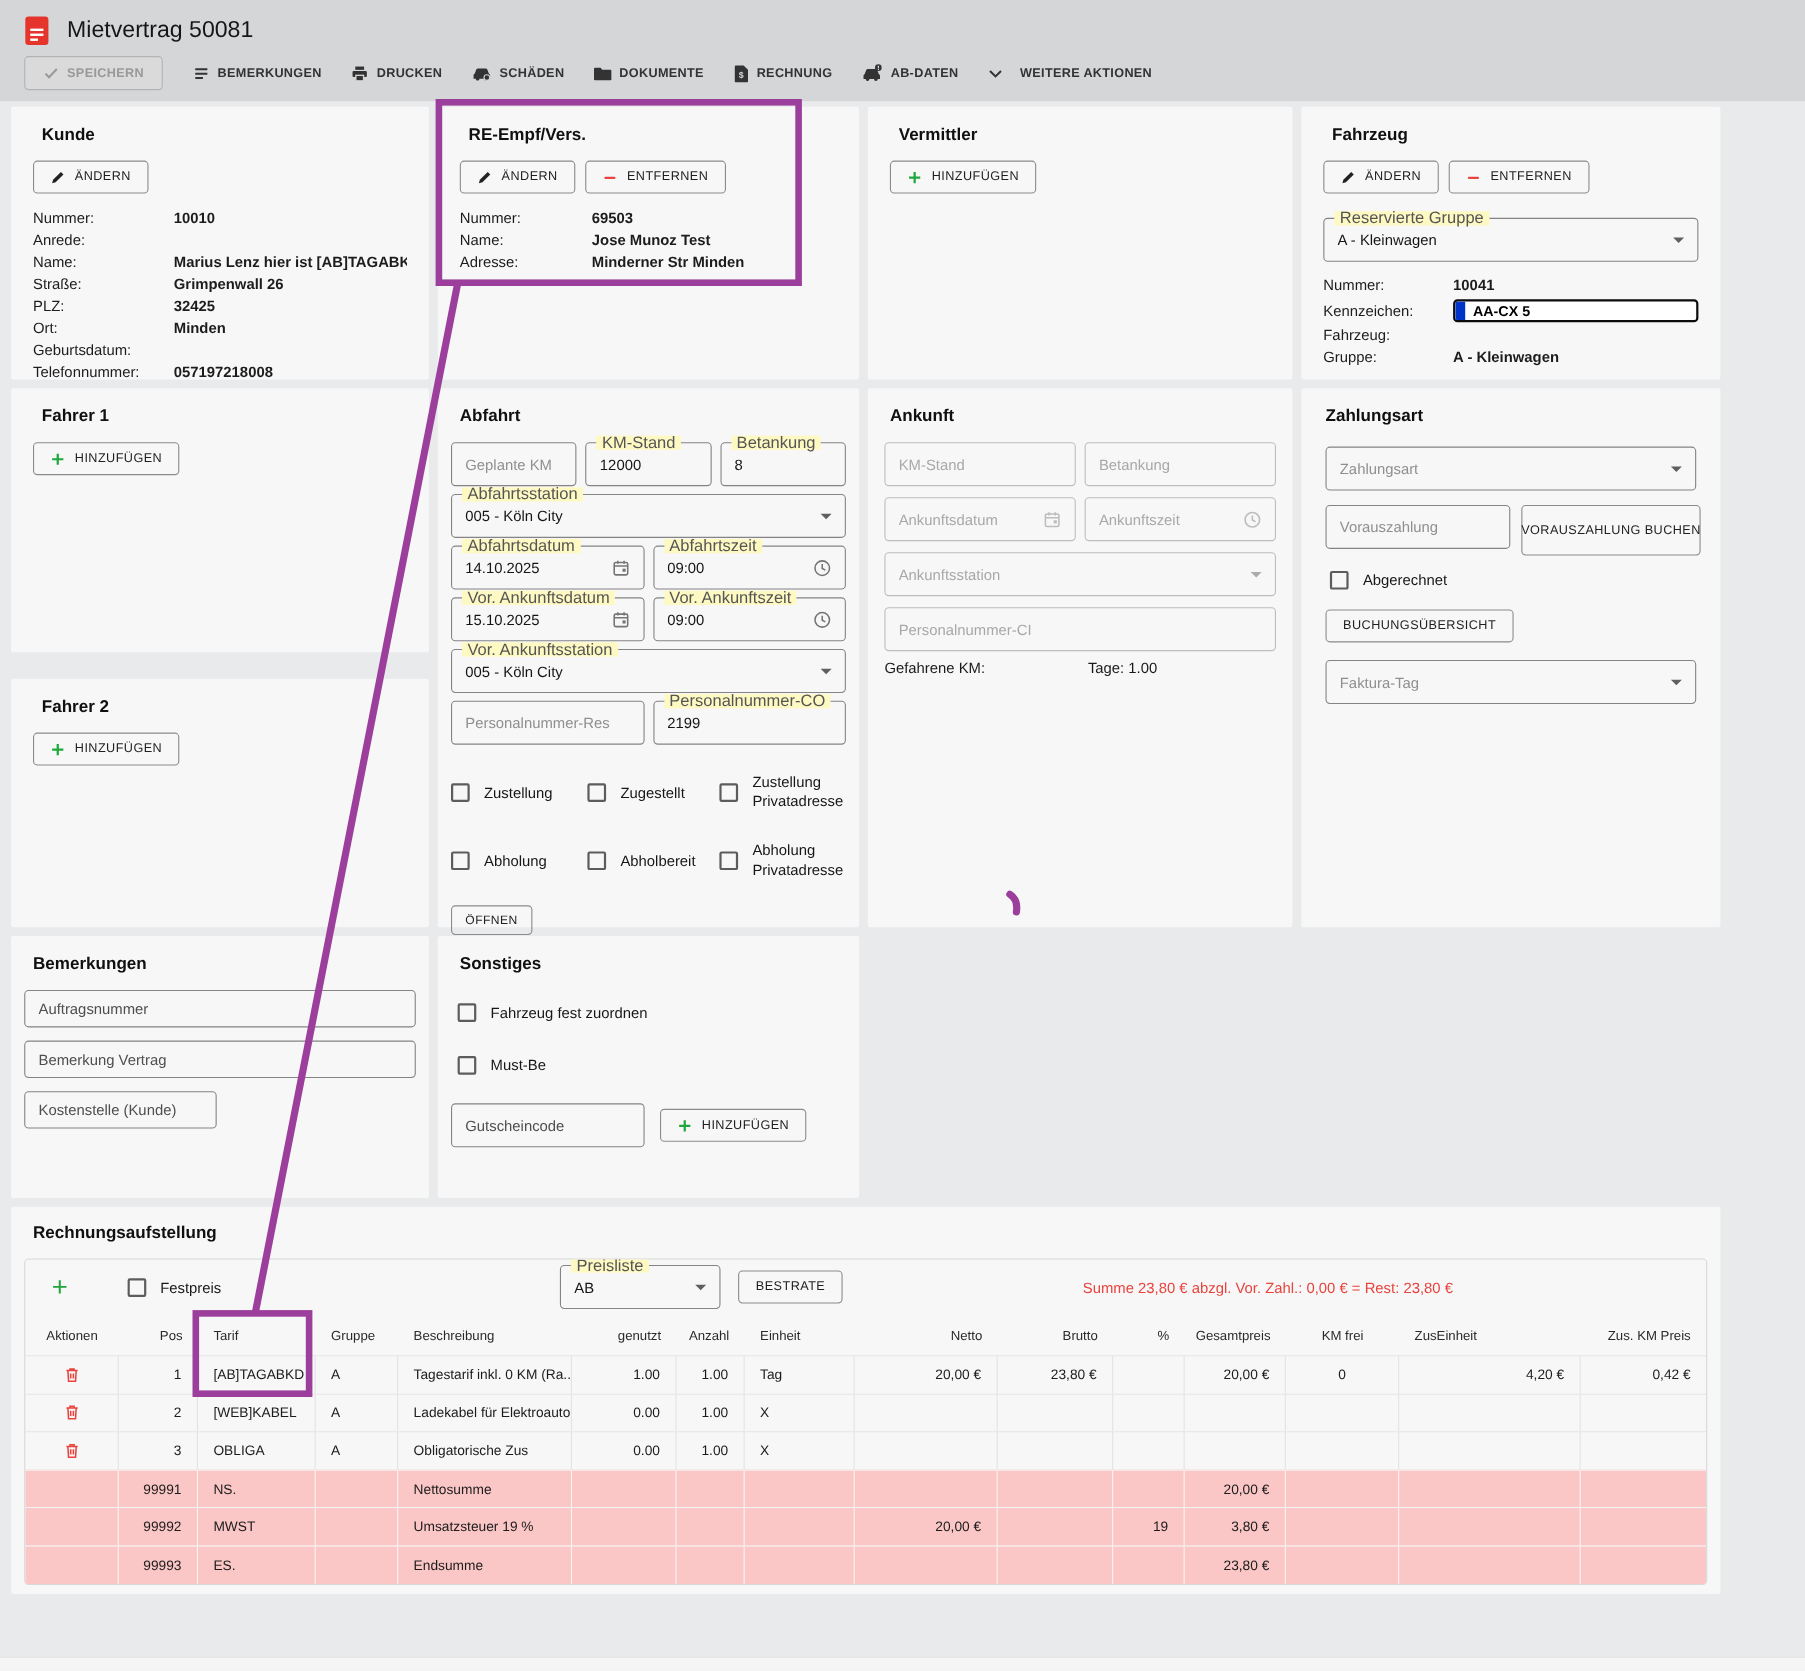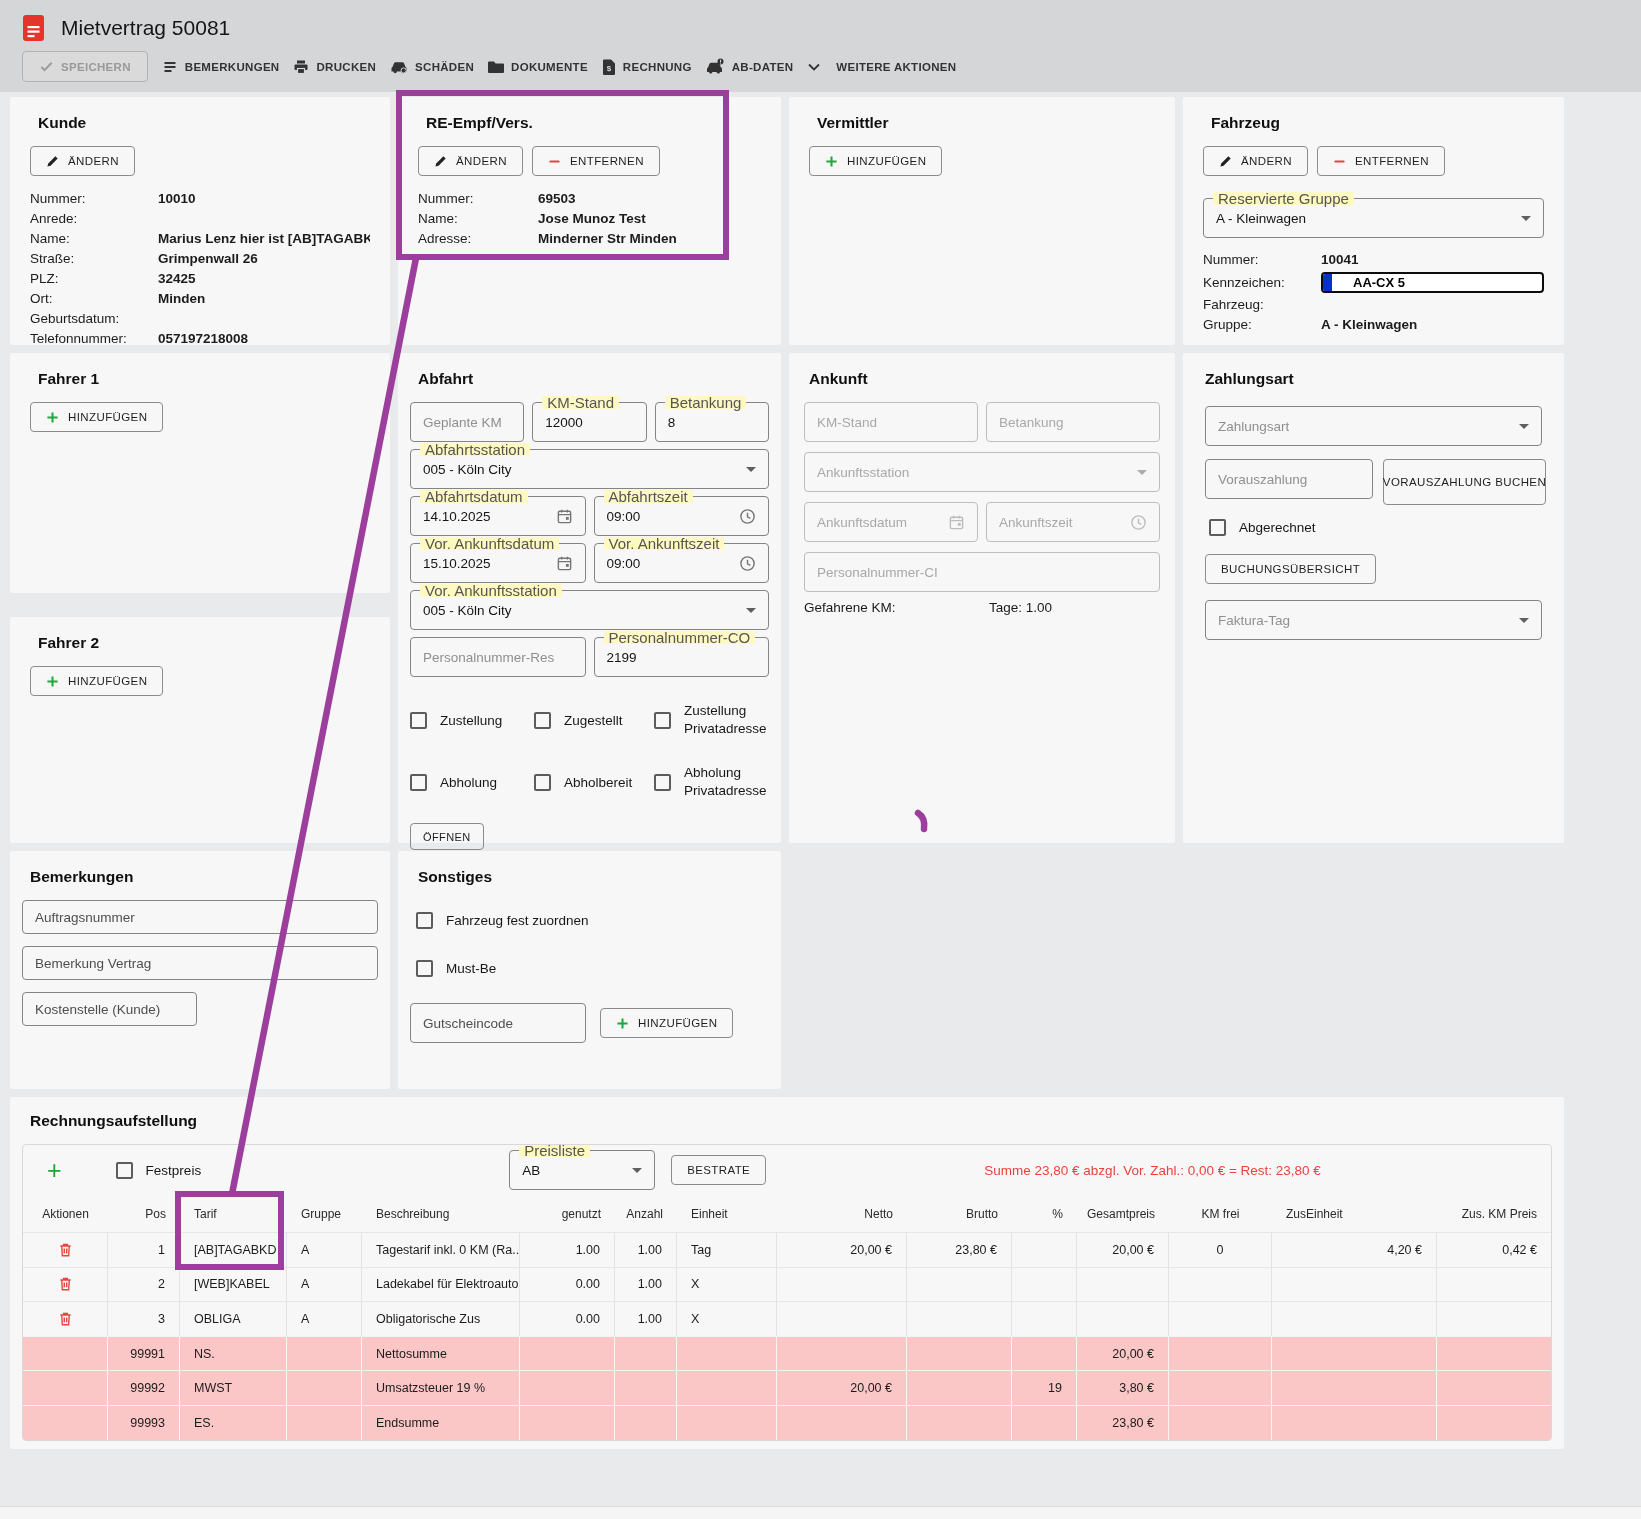--- a/index.html
+++ b/index.html
@@ -4,21 +4,21 @@
 <style>
   * { box-sizing: border-box; margin: 0; padding: 0; }
   html,body { background:#e9eaec; }
   body { font-family:"Liberation Sans", sans-serif; color:#1c1c1c; }
   .page { position:relative; width:1641px; height:1519px; background:#e9eaec; overflow:hidden; }
 
   
   .titlebar { height:92px; background:#d5d6d8; padding:14px 0 0 22px; }
   .titlerow { display:flex; align-items:center; gap:16px; }
   .apptitle { font-size:21px; font-weight:400; color:#161616; }
-  .toolbar { display:flex; align-items:center; gap:14px; margin-top:9px; padding-left:0; }
+  .toolbar { display:flex; align-items:center; gap:27px; margin-top:9px; padding-left:0; }
   .titem { display:flex; align-items:center; gap:7px; font-size:11.5px; font-weight:700; letter-spacing:.3px; color:#333; cursor:pointer; white-space:nowrap; }
   .titem svg { flex:none; }
   .tsave { border:1px solid #b3b3b3; border-radius:4px; background:#dadada; color:#999; padding:7px 16px; cursor:default; }
 
   
   main { padding:5px 0 0 10px; }
   .cols { display:grid; grid-template-columns:380px 383px 386px 381px; gap:8px; width:1554px; }
   .row1 { margin-bottom:8px; }
   .row1 > .panel { height:248px; }
   .row2 { margin-bottom:8px; }
@@ -69,21 +69,21 @@
   .g3 { grid-template-columns:repeat(3,1fr); }
   .g2 { grid-template-columns:1fr 1fr; }
   .g1 { grid-template-columns:1fr; }
   .cbgrid { display:grid; grid-template-columns:124px 120px 1fr; margin-top:20px; margin-bottom:16px; min-height:46px; align-items:center; }
   .cb .two { line-height:1.35; }
   .kmline { display:grid; grid-template-columns:185px 1fr; font-size:13.5px; margin-top:8px; color:#1a1a1a; }
 
   
   .plate { display:inline-flex; align-items:stretch; border:2px solid #0c0c0c; border-radius:4px; overflow:hidden; height:21px; background:#fff; }
   .plate-band { width:9px; background:#0033c8; }
-  .plate-num { font-weight:700; font-size:13px; padding:0 21px; display:flex; align-items:center; color:#000; }
+  .plate-num { font-weight:700; font-size:13px; padding:0 7px; display:flex; align-items:center; color:#000; }
 
   
   .zrow { display:flex; gap:10px; margin-bottom:13px; align-items:flex-start; }
   .zrow .field { flex:1; }
   .zrow .fixed180 { flex:none; width:168px; }
 
   
   .invoice-panel { width:1554px; height:352px; padding:12px 12px; }
   .invoice-panel .ptitle { margin-left:8px; }
   .tbl { border:1px solid #d8d8d8; border-radius:4px; background:#f7f7f8; overflow:hidden; }
@@ -498,45 +498,45 @@
       <section class="panel dis" style="padding:14px 15px">
         <h2 class="ptitle" style="margin-left:5px">Ankunft</h2>
         <div class="frow g2" style="margin-bottom:10px">
           <div class="field">
               <span class="val ph">KM-Stand</span>
             </div>
           <div class="field">
               <span class="val ph">Betankung</span>
             </div>
         </div>
-        <div class="frow g1" style="margin-bottom:10px">
-          <div class="field">
-              <span class="val ph">Ankunftsstation</span>
-              <span class="arrow"></span>
-            </div>
-        </div>
         <div class="frow g2" style="margin-bottom:10px">
           <div class="field">
               <span class="val ph">Ankunftsdatum</span>
             <span class="ficon">
                 <svg width="17" height="17" viewBox="0 0 18 18" fill="none" stroke="currentColor" stroke-width="1.5">
                   <rect x="2.5" y="3.5" width="13" height="12" rx="1.5"></rect>
                   <path d="M2.5 7h13M6 1.8v3M12 1.8v3"></path>
                   <rect x="10.5" y="9.5" width="3" height="3" fill="currentColor" stroke="none"></rect>
                 </svg>
               </span>
             </div>
           <div class="field">
               <span class="val ph">Ankunftszeit</span>
             <span class="ficon">
                 <svg width="17" height="17" viewBox="0 0 18 18" fill="none" stroke="currentColor" stroke-width="1.5">
                   <circle cx="9" cy="9" r="7"></circle>
                   <path d="M9 5v4.3l3 1.6"></path>
                 </svg>
               </span>
+            </div>
+        </div>
+        <div class="frow g1" style="margin-bottom:10px">
+          <div class="field">
+              <span class="val ph">Ankunftsstation</span>
+              <span class="arrow"></span>
             </div>
         </div>
         <div class="frow g1" style="margin-bottom:6px">
           <div class="field">
               <span class="val ph">Personalnummer-CI</span>
             </div>
         </div>
         <div class="kmline">
           <span>Gefahrene KM:</span>
           <span>Tage: 1.00</span>

